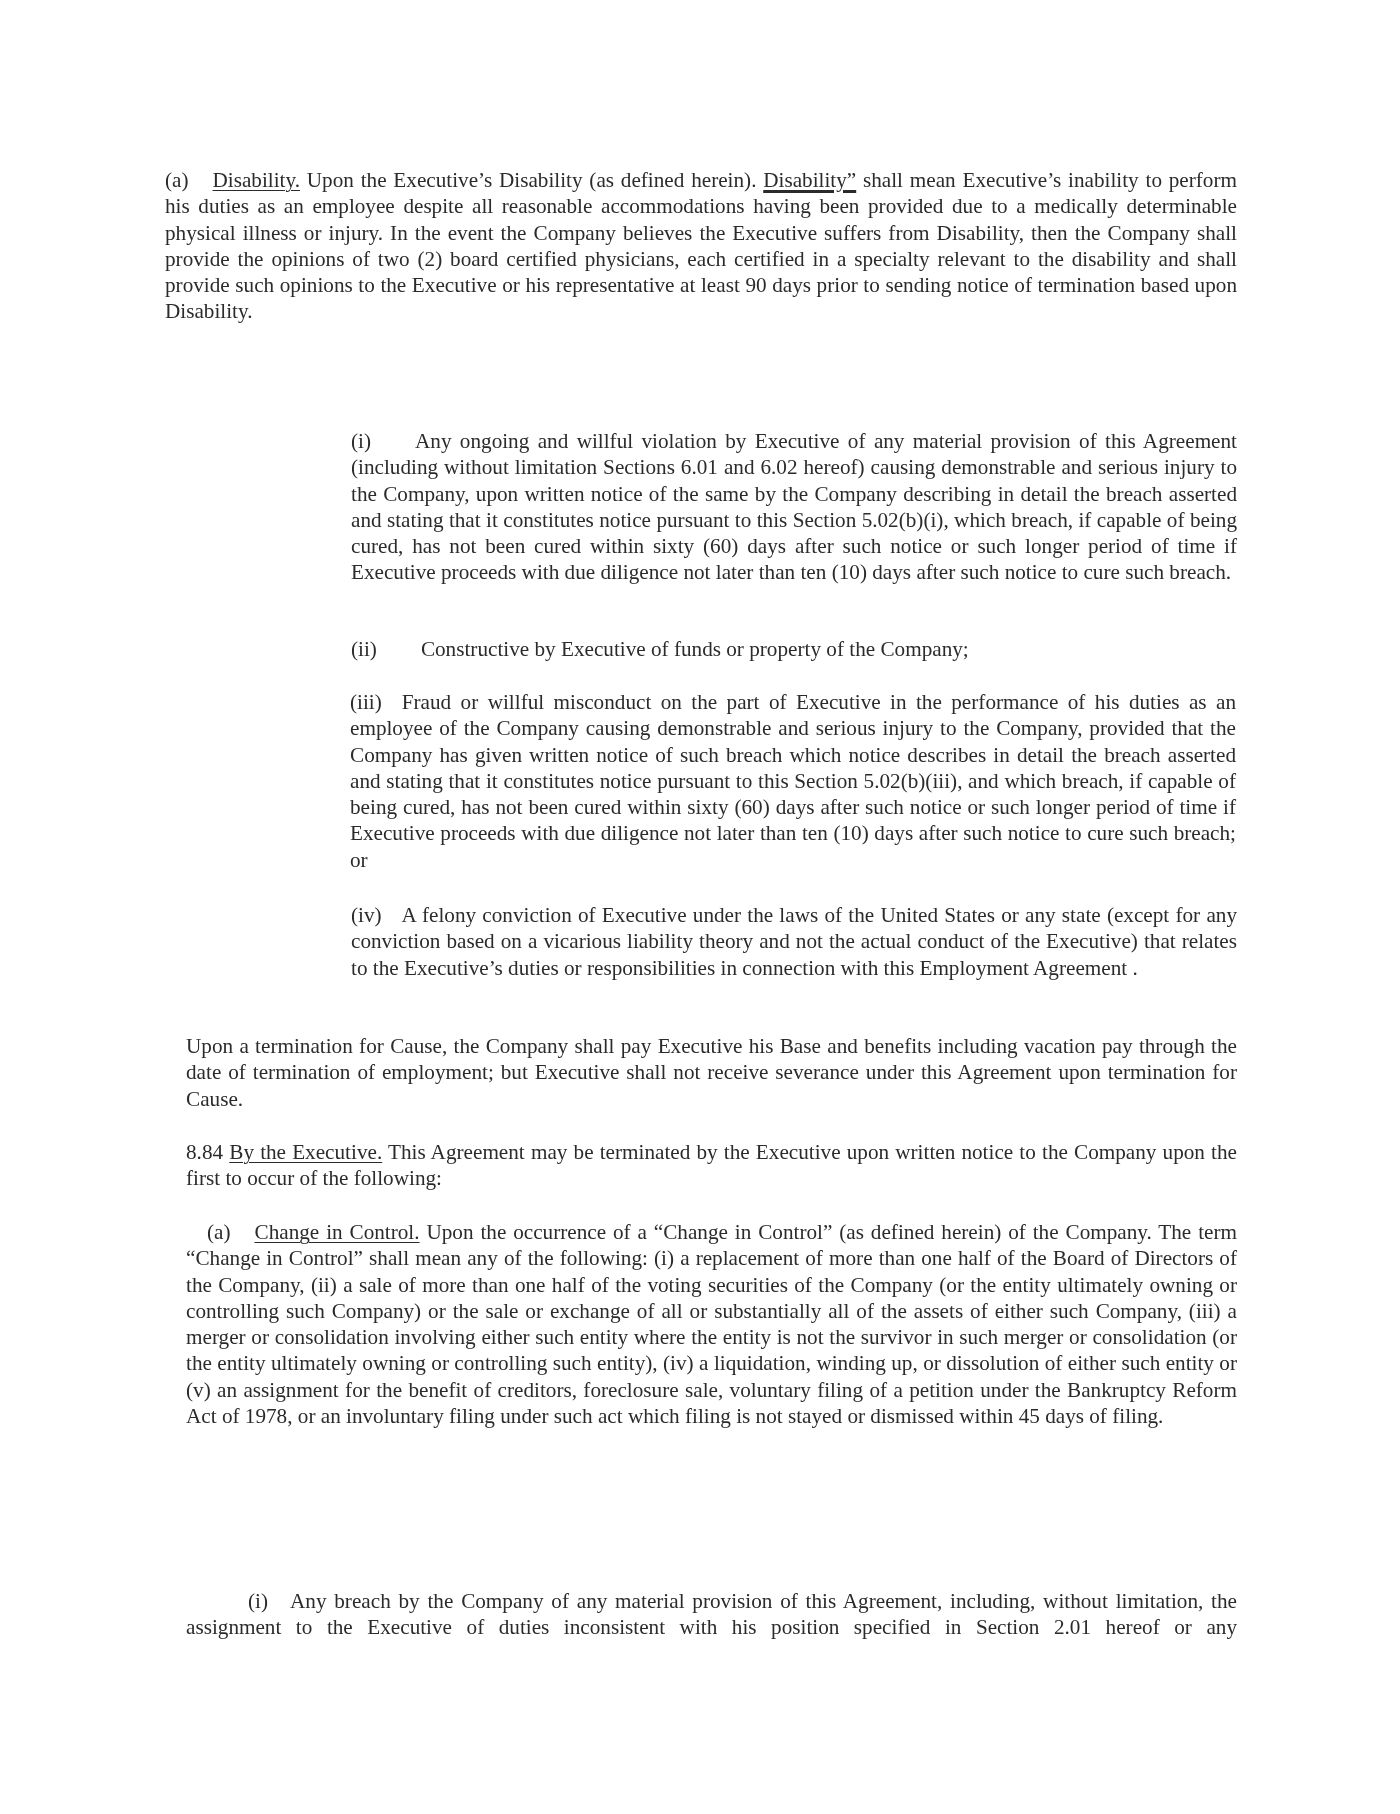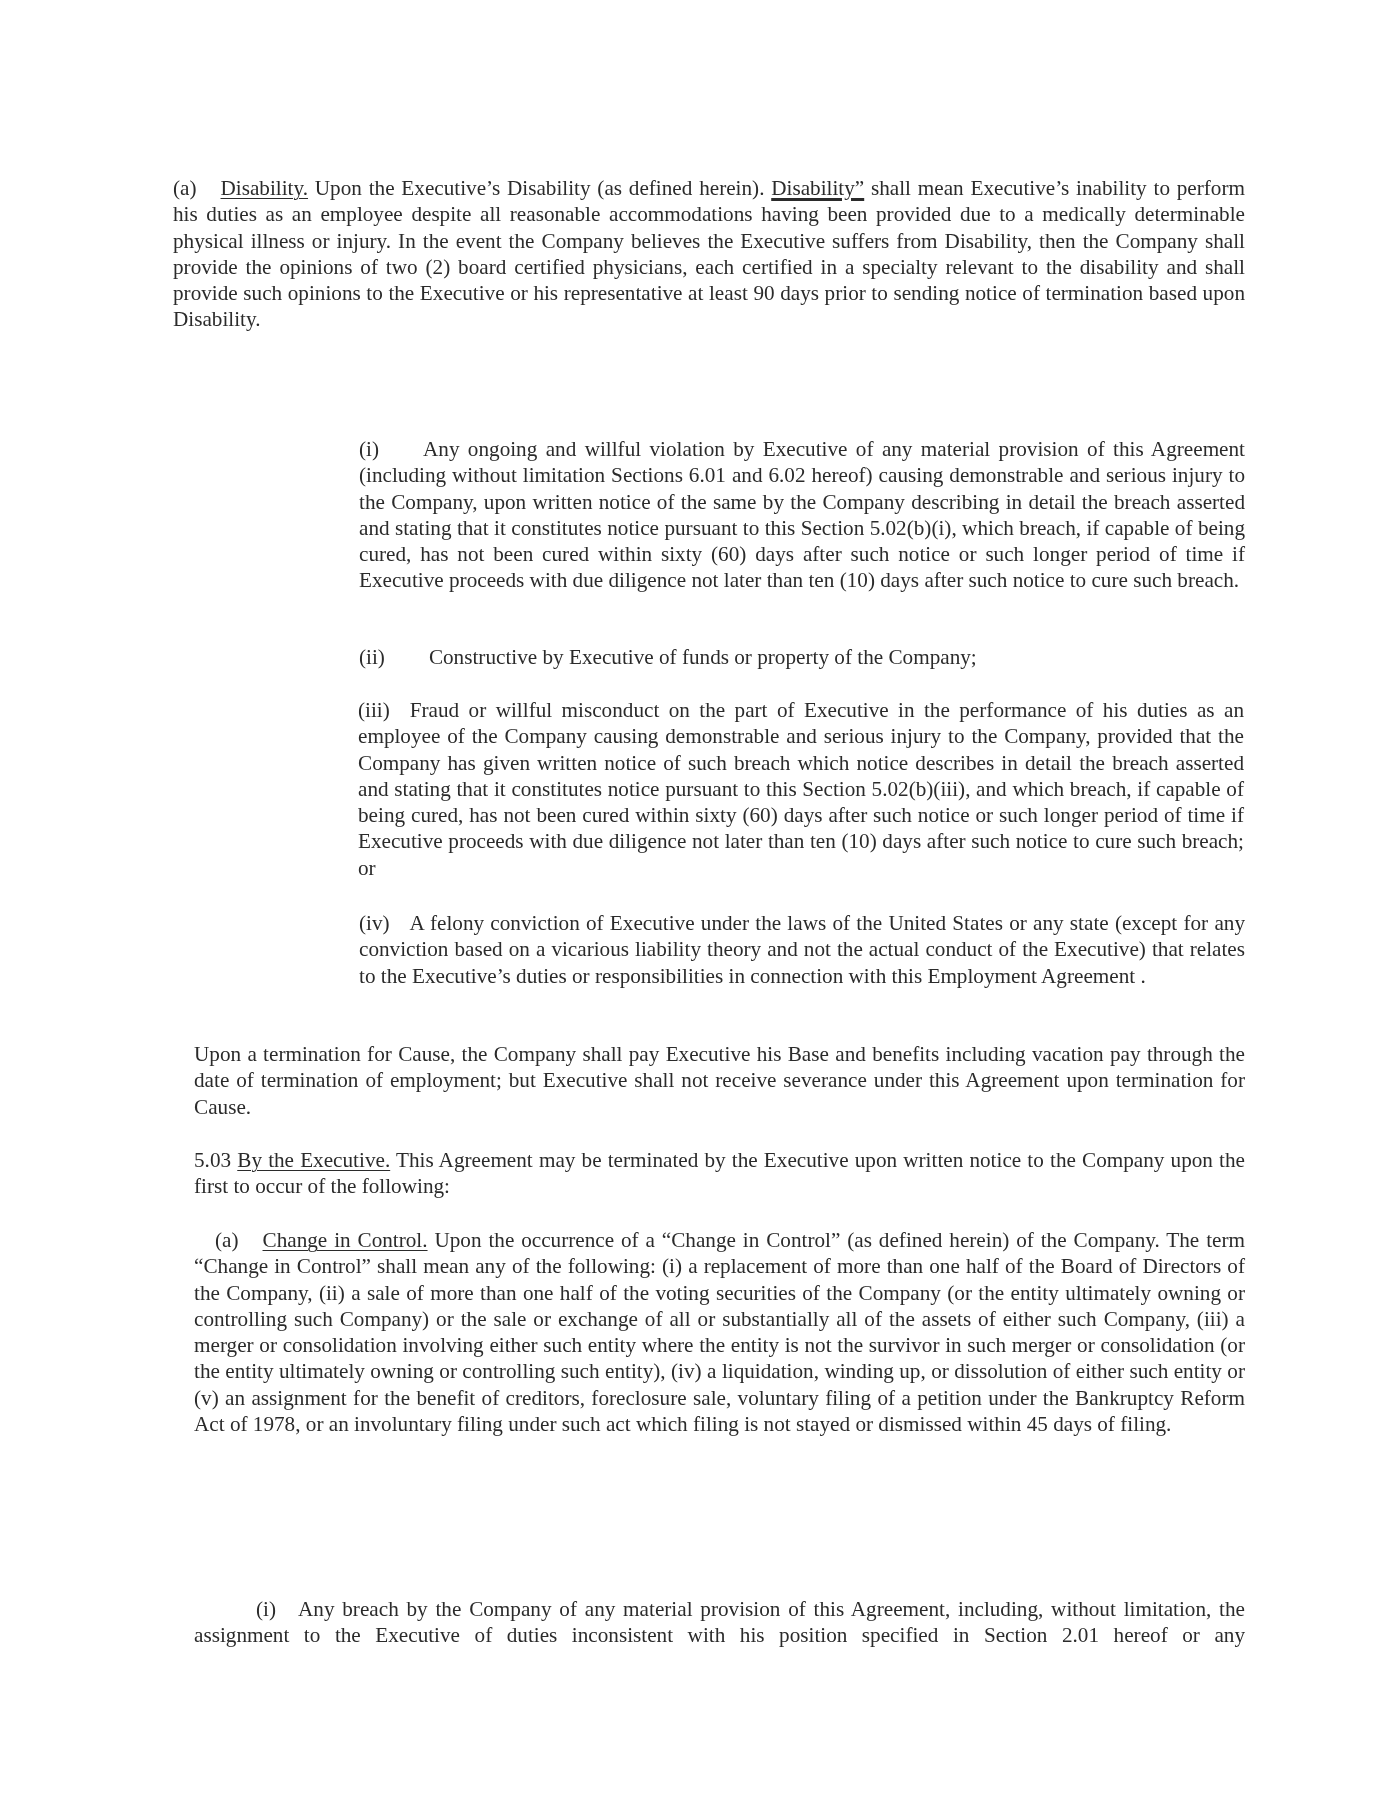--- a/index.html
+++ b/index.html
@@ -5,21 +5,21 @@
   html, body { margin: 0; padding: 0; background: #ffffff; }
   body { width: 1400px; height: 1814px; position: relative; overflow: hidden; }
   .page { position: absolute; left: 0; top: 0; width: 1400px; height: 1814px; background: #ffffff; }
   .p {
     position: absolute;
     font-family: "Liberation Serif", "DejaVu Serif", serif;
     font-size: 21.2px;
     line-height: 26.3px;
     color: #2b2b2b;
     text-align: justify;
-    margin: 8px;
+    margin: 0;
   }
   .p.nojust { text-align: left; }
   .u { text-decoration: underline; text-underline-offset: 3px; text-decoration-thickness: 1.3px; }
   .u-heavy { text-decoration: underline; text-underline-offset: 3px; text-decoration-thickness: 2.6px; }
   .gap { display: inline-block; }
 </style>
 </head>
 <body>
 
 <div class="page">
@@ -43,21 +43,21 @@
 
   <p class="p" style="left:351px; top:902px; width:886px;">
     <span>(iv)</span><span class="gap" style="width:20px"></span><span>A felony conviction of Executive under the laws of the United States or any state (except for any conviction based on a vicarious liability theory and not the actual conduct of the Executive) that relates to the Executive’s duties or responsibilities in connection with this Employment Agreement .</span>
   </p>
 
   <p class="p" style="left:186px; top:1033px; width:1051px;">
     <span>Upon a termination for Cause, the Company shall pay Executive his Base and benefits including vacation pay through the date of termination of employment; but Executive shall not receive severance under this Agreement upon termination for Cause.</span>
   </p>
 
   <p class="p" style="left:186px; top:1139px; width:1051px;">
-    <span>5.03</span> <span class="u">By the Executive.</span><span> This Agreement may be terminated by the Executive upon written notice to the Company upon the first to occur of the following:</span>
+    <span>8.84</span> <span class="u">By the Executive.</span><span> This Agreement may be terminated by the Executive upon written notice to the Company upon the first to occur of the following:</span>
   </p>
 
   <p class="p" style="left:186px; top:1219px; width:1051px; text-indent:21px;">
     <span>(a)</span><span class="gap" style="width:24px"></span><span class="u">Change in Control.</span><span> Upon the occurrence of a “Change in Control” (as defined herein) of the Company. The term “Change in Control” shall mean any of the following: (i) a replacement of more than one half of the Board of Directors of the Company, (ii) a sale of more than one half of the voting securities of the Company (or the entity ultimately owning or controlling such Company) or the sale or exchange of all or substantially all of the assets of either such Company, (iii) a merger or consolidation involving either such entity where the entity is not the survivor in such merger or consolidation (or the entity ultimately owning or controlling such entity), (iv) a liquidation, winding up, or dissolution of either such entity or (v) an assignment for the benefit of creditors, foreclosure sale, voluntary filing of a petition under the Bankruptcy Reform Act of 1978, or an involuntary filing under such act which filing is not stayed or dismissed within 45 days of filing.</span>
   </p>
 
 
   <p class="p" style="left:186px; top:1588px; width:1051px; text-indent:62px; text-align-last:justify;">
     <span>(i)</span><span class="gap" style="width:22px"></span><span>Any breach by the Company of any material provision of this Agreement, including, without limitation, the assignment to the Executive of duties inconsistent with his position specified in Section 2.01 hereof or any</span>
   </p>

